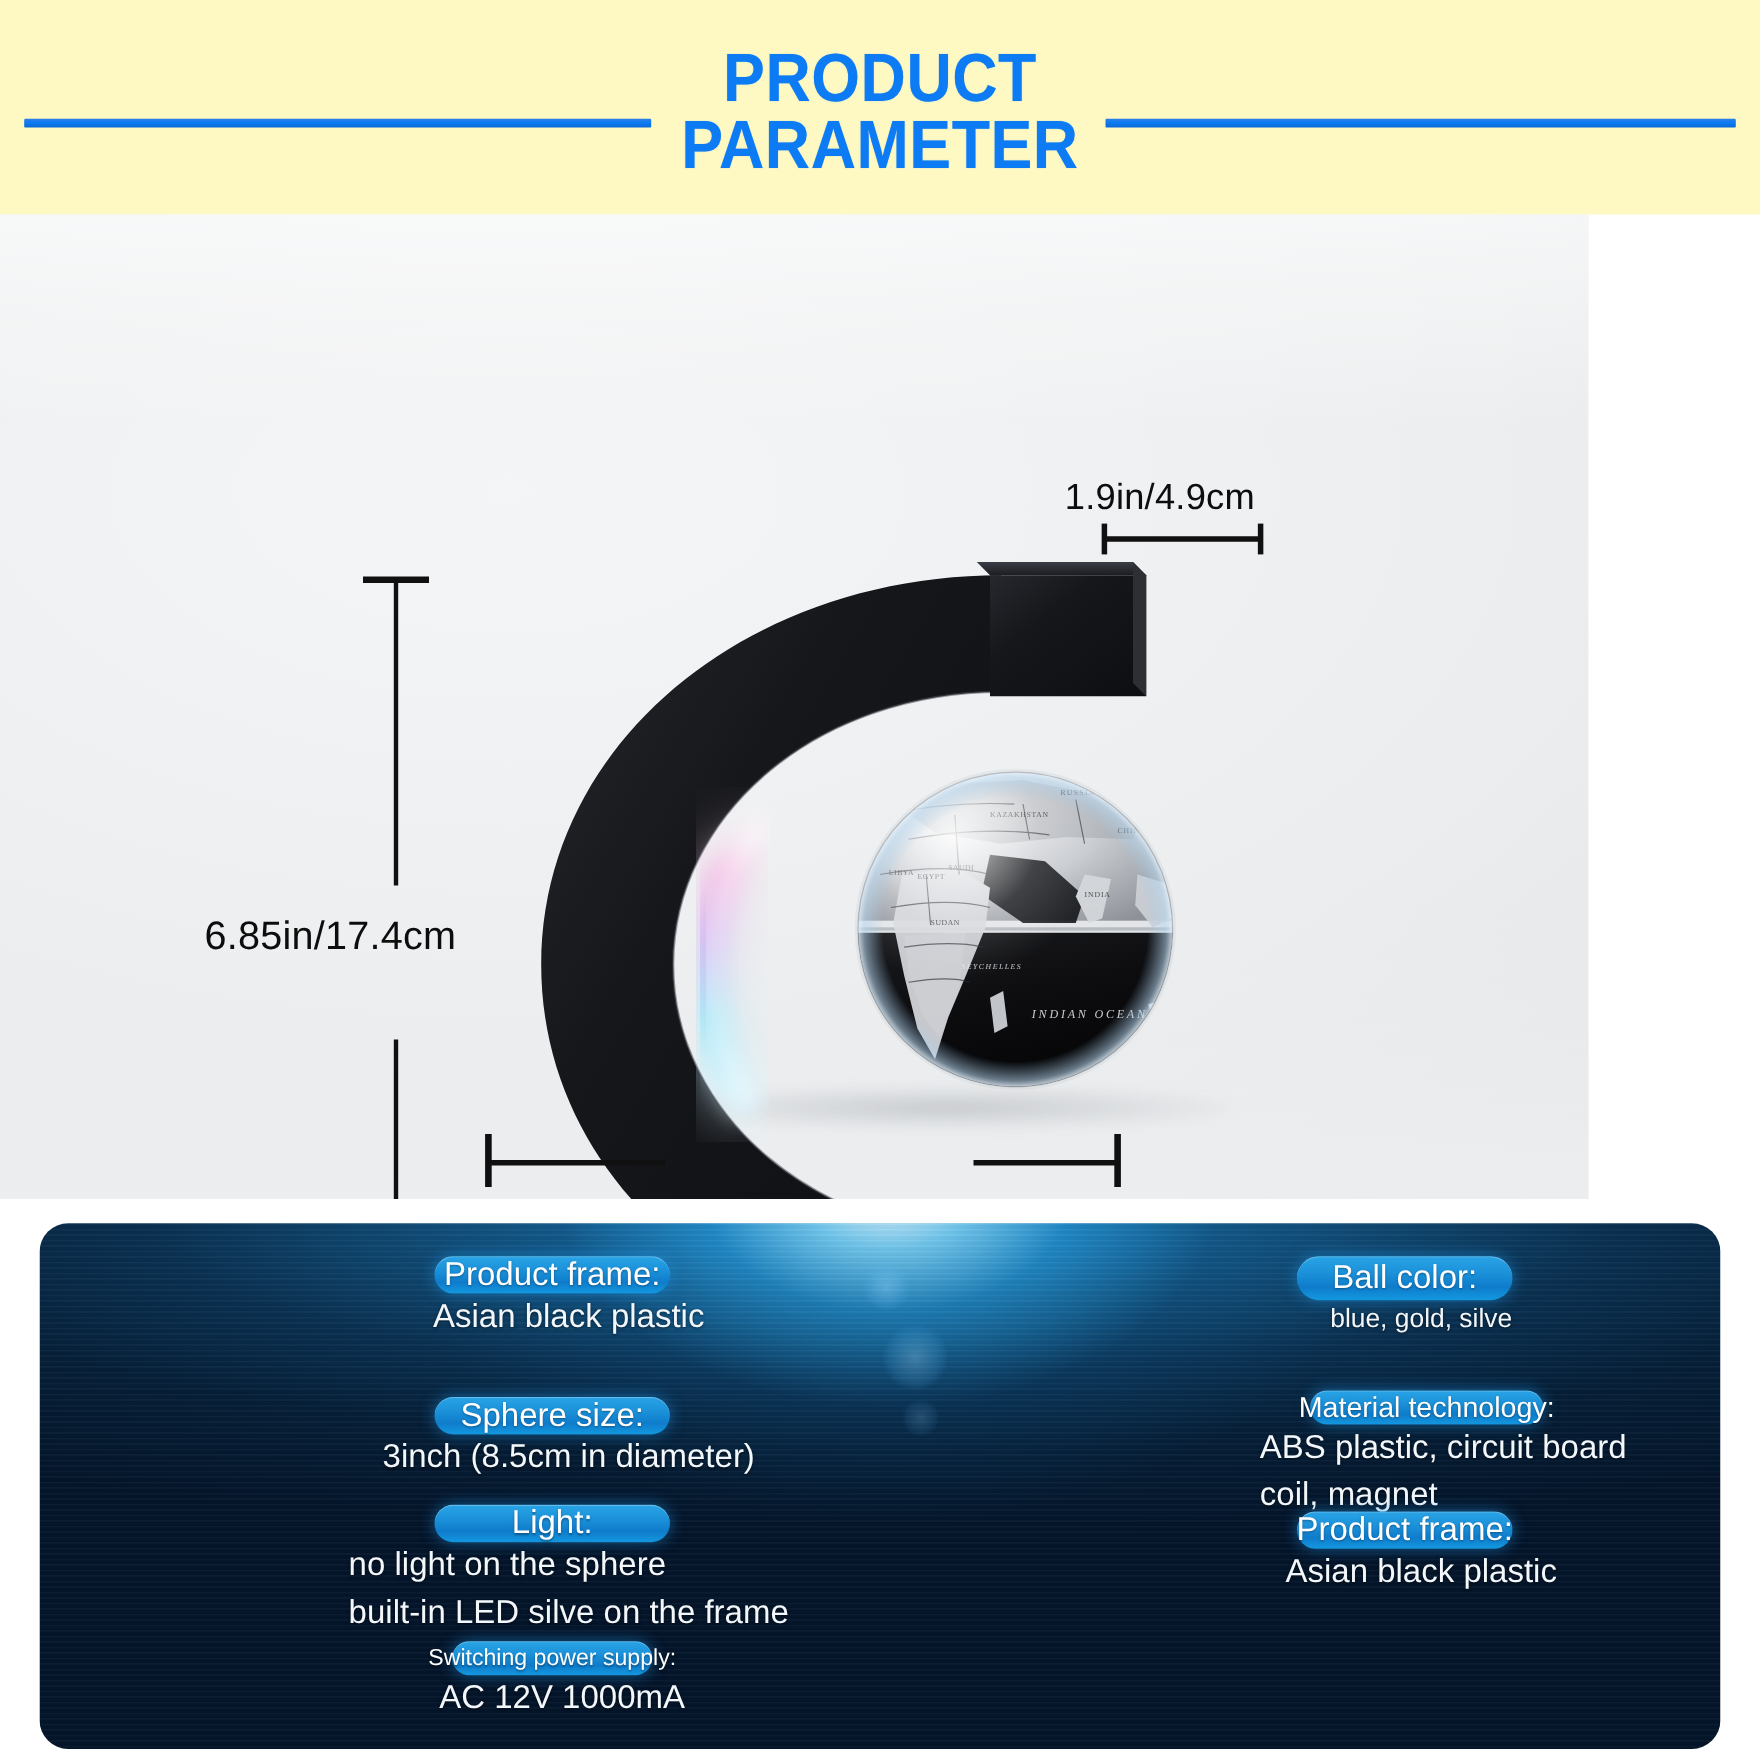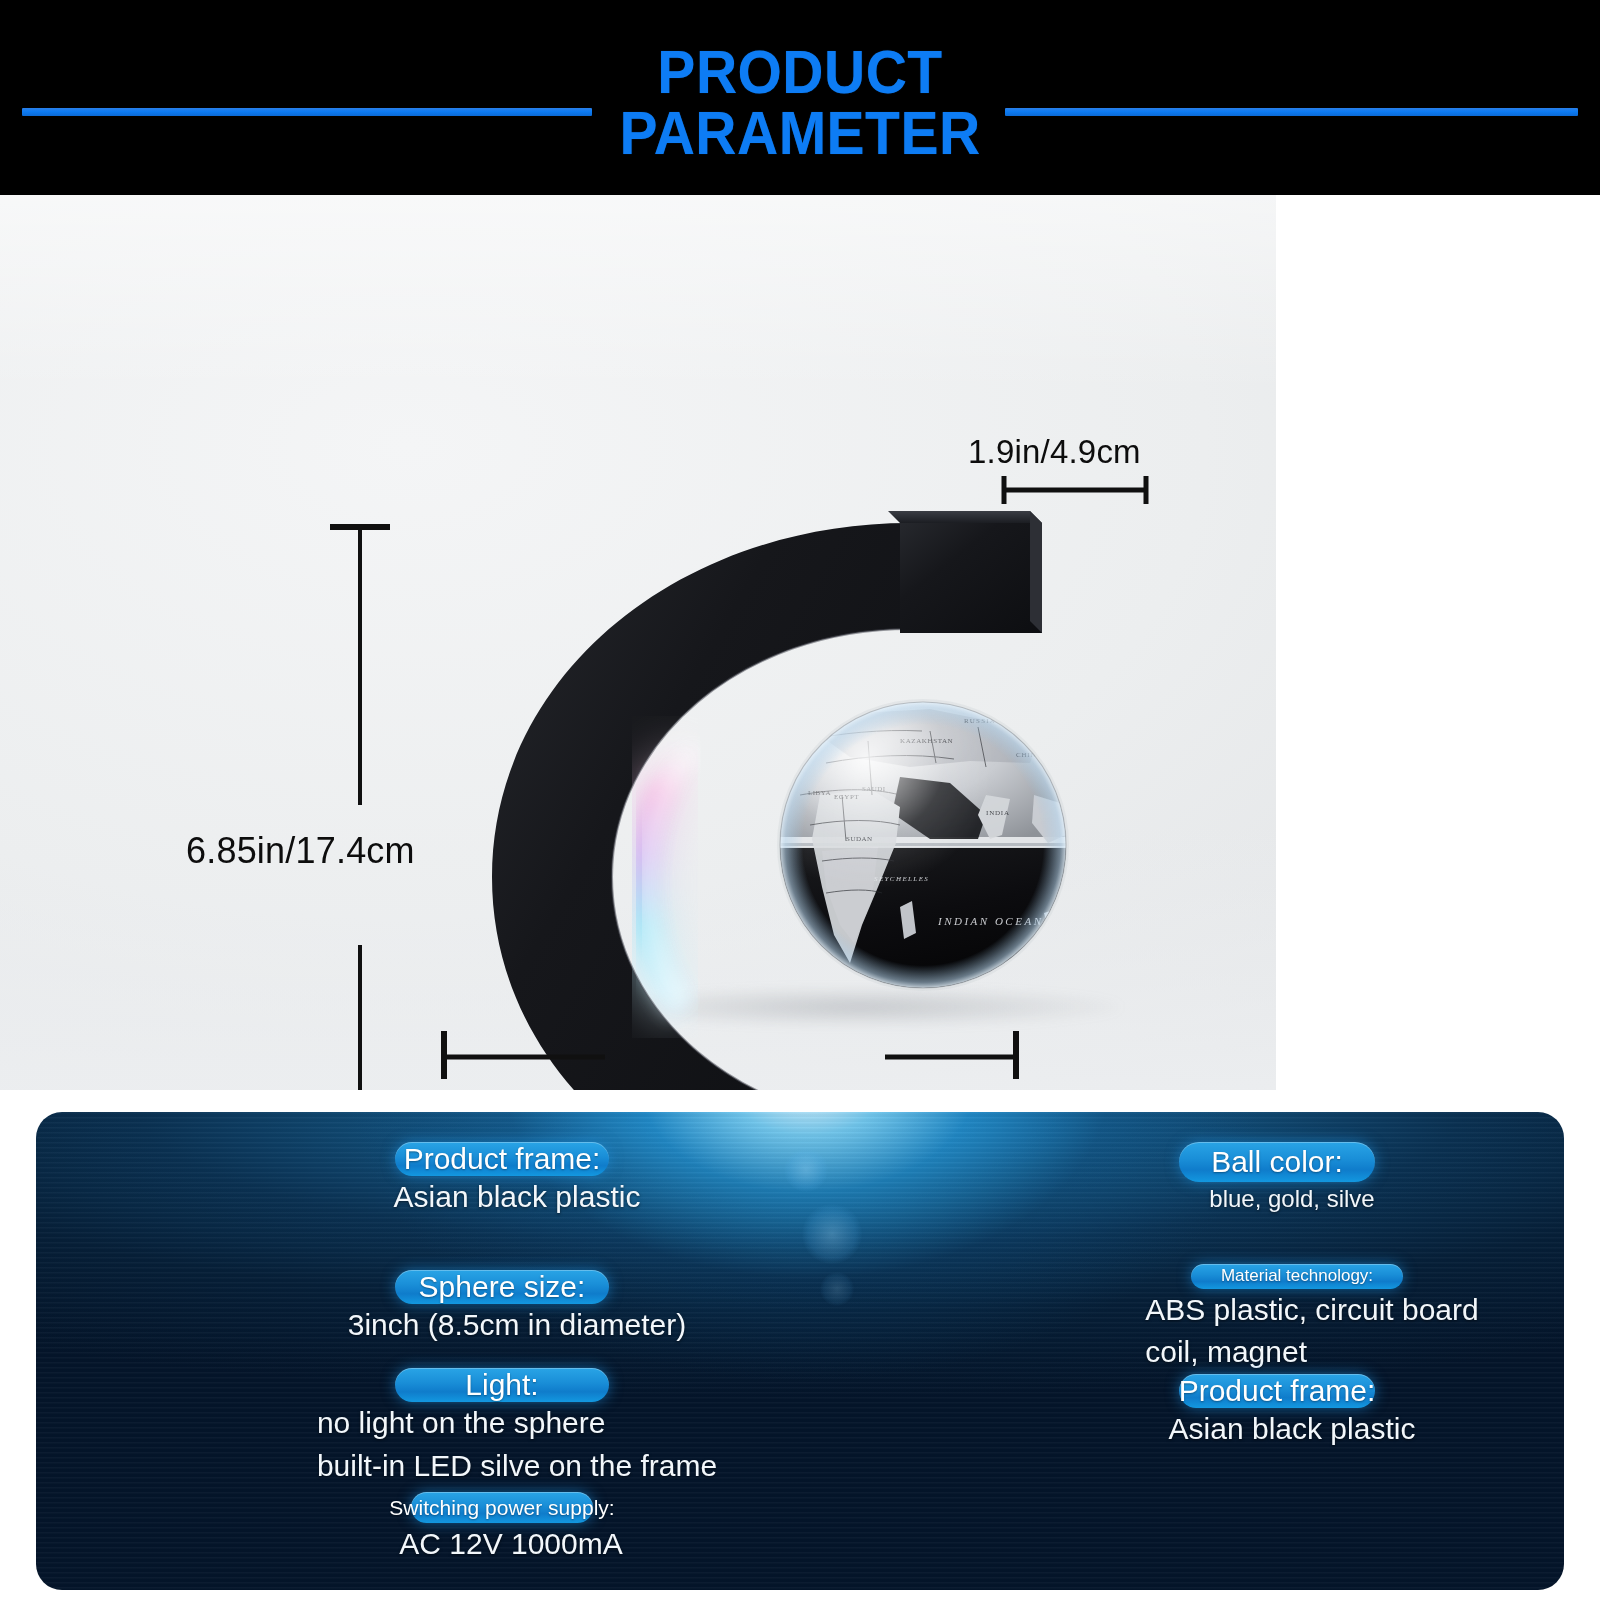--- a/index.html
+++ b/index.html
@@ -16,21 +16,21 @@
     width: 1600px;
     height: 1600px;
     background: #ffffff;
   }
 
   
   .header {
     position: absolute;
     left: 0; top: 0;
     width: 1600px; height: 195px;
-    background: #000000;
+    background: #fef9c3;
   }
   .header-rule {
     position: absolute;
     height: 8px;
     top: 108px;
     background: linear-gradient(180deg,#2b7fe8 0%, #0c7bf3 45%, #0b6ad6 100%);
     border-radius: 1px;
   }
   .header-rule.left  { left: 22px;  width: 570px; }
   .header-rule.right { left: 1005px; width: 573px; }
@@ -50,21 +50,21 @@
     letter-spacing: 0.5px;
     transform: scaleX(0.92);
     text-shadow: 0 0 1px rgba(13,124,244,0.5);
   }
   .title-line.line2 { font-size: 62px; }
 
   
   .photo {
     position: absolute;
     left: 0; top: 195px;
-    width: 1276px; height: 895px;
+    width: 1444px; height: 895px;
     background:
       radial-gradient(130% 110% at 32% 28%, #f4f5f6 0%, #eceeef 48%, #e4e6e8 78%, #dfe1e3 100%);
     overflow: hidden;
   }
   
   .photo:before {
     content: "";
     position: absolute; inset: 0;
     background:
       linear-gradient(180deg, rgba(255,255,255,0.55) 0%, rgba(255,255,255,0) 22%),
@@ -392,21 +392,21 @@
       </div>
 
       <div class="spec-row col-right" style="top:30px; width:600px; height:74px;">
         <div class="spec-pill" style="width:196px; height:72px; font-size:30px;">
           <span>Ball color:</span>
         </div>
         <div class="spec-value" style="margin-left:30px; font-size:24px;">blue, gold, silve</div>
       </div>
 
       <div class="spec-row col-right" style="top:152px; width:640px; height:110px;">
-        <div class="spec-pill" style="width:212px; height:72px; font-size:17px;">
+        <div class="spec-pill" style="width:212px; height:72px; font-size:26px;">
           <span>Material technology:</span>
         </div>
         <div class="spec-value" style="margin-left:30px; font-size:30px;">ABS plastic, circuit board
 coil, magnet</div>
       </div>
 
       <div class="spec-row col-right" style="top:262px; width:600px; height:74px;">
         <div class="spec-pill" style="width:196px; height:72px; font-size:30px;">
           <span>Product frame:</span>
         </div>

